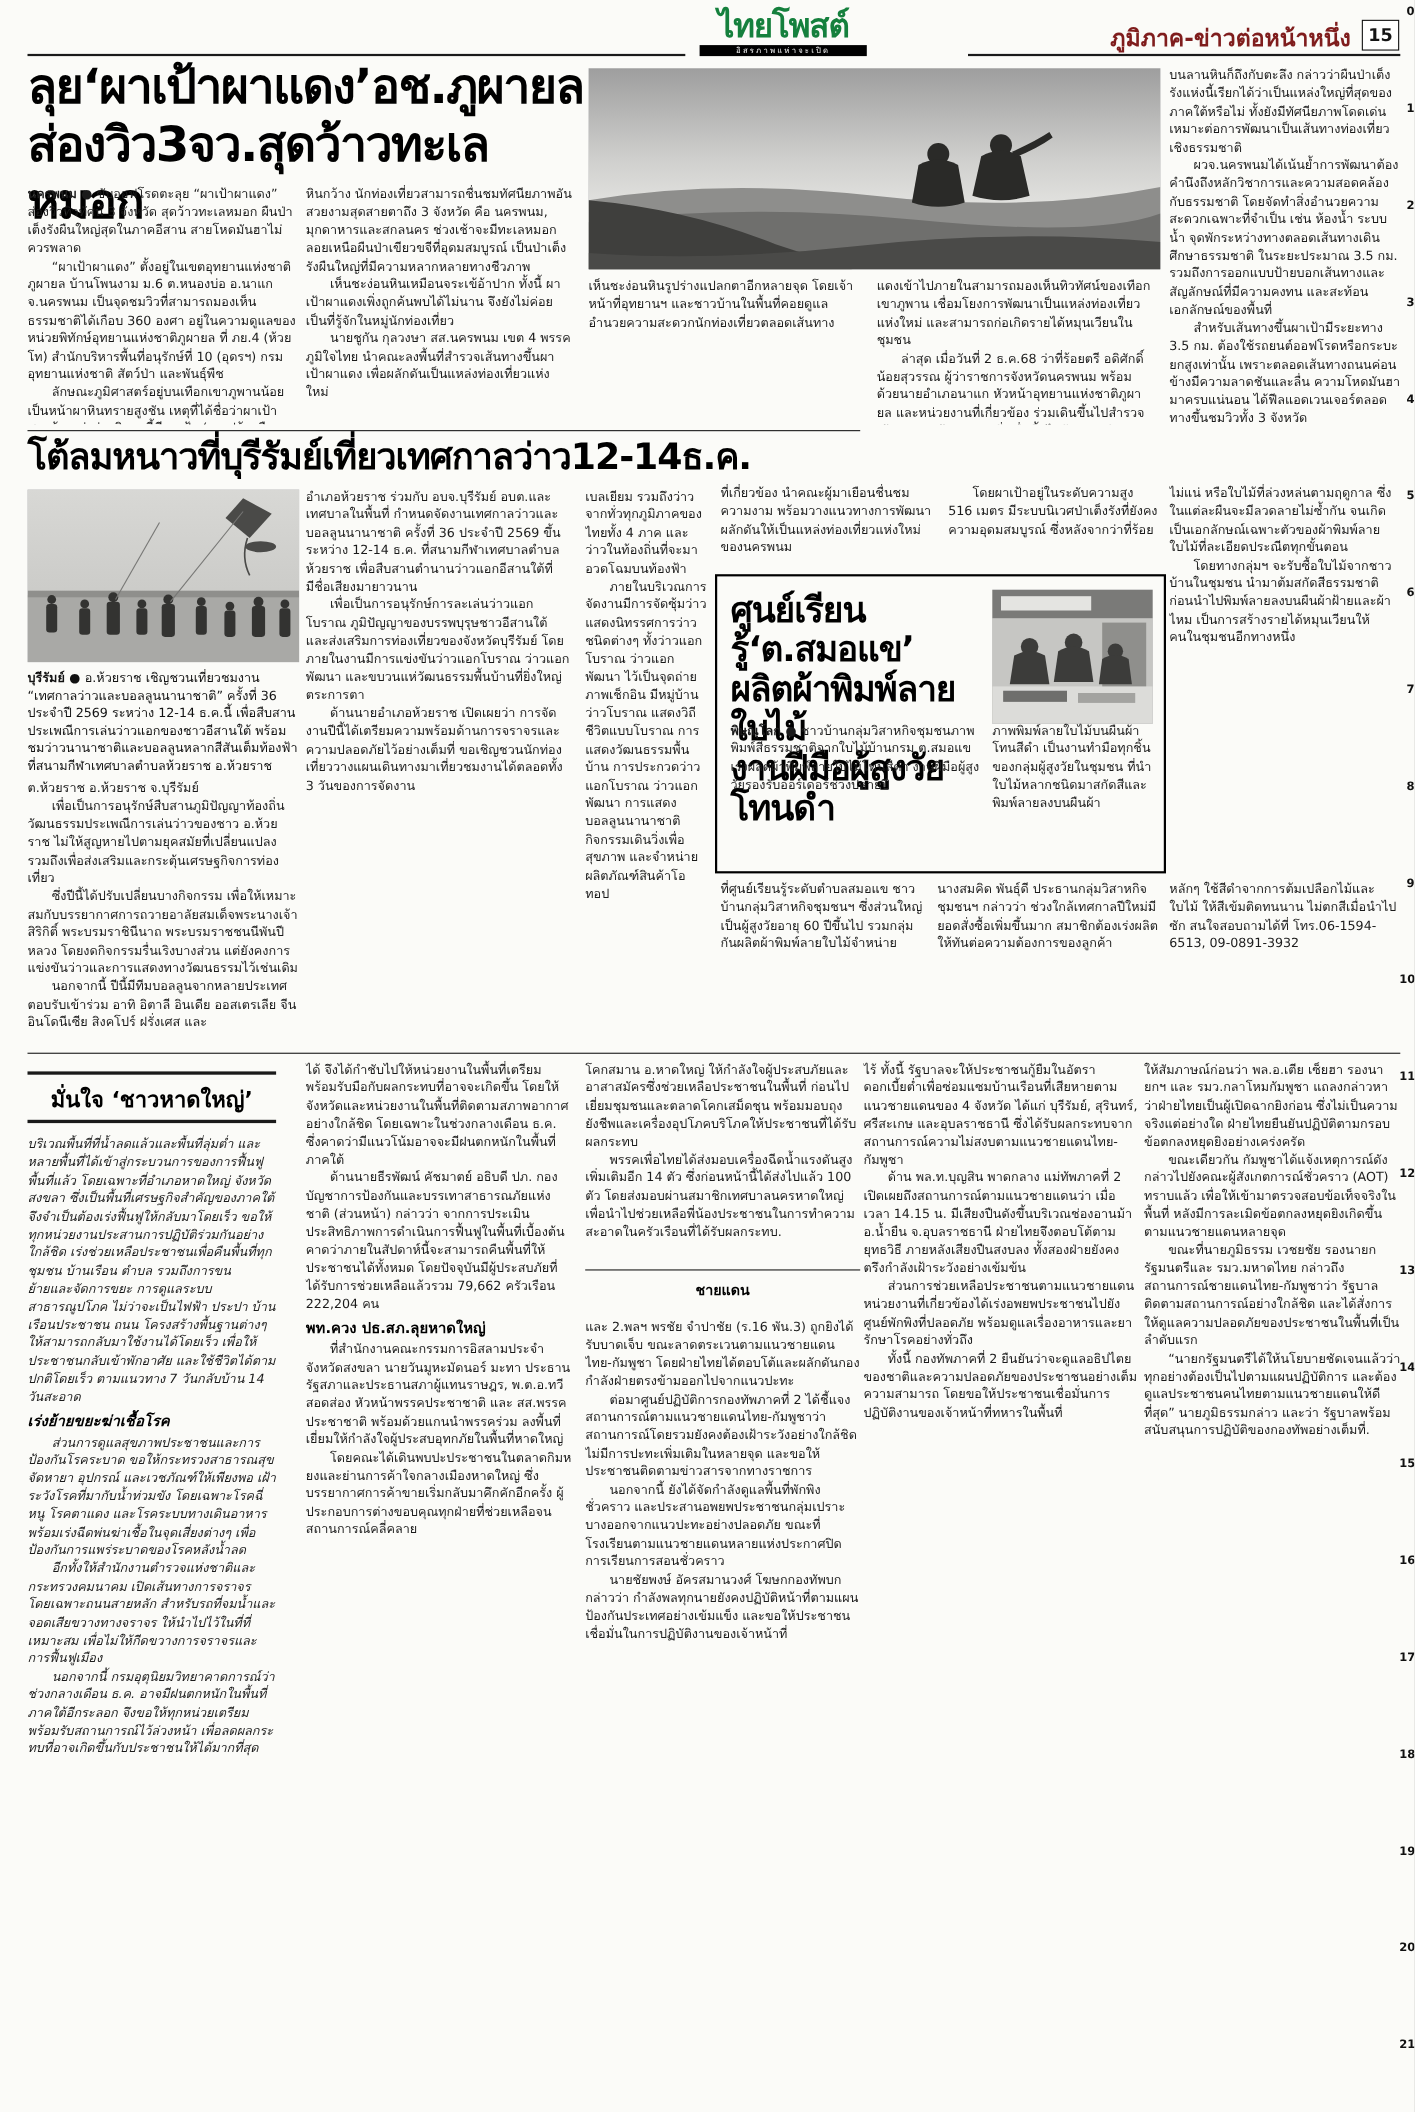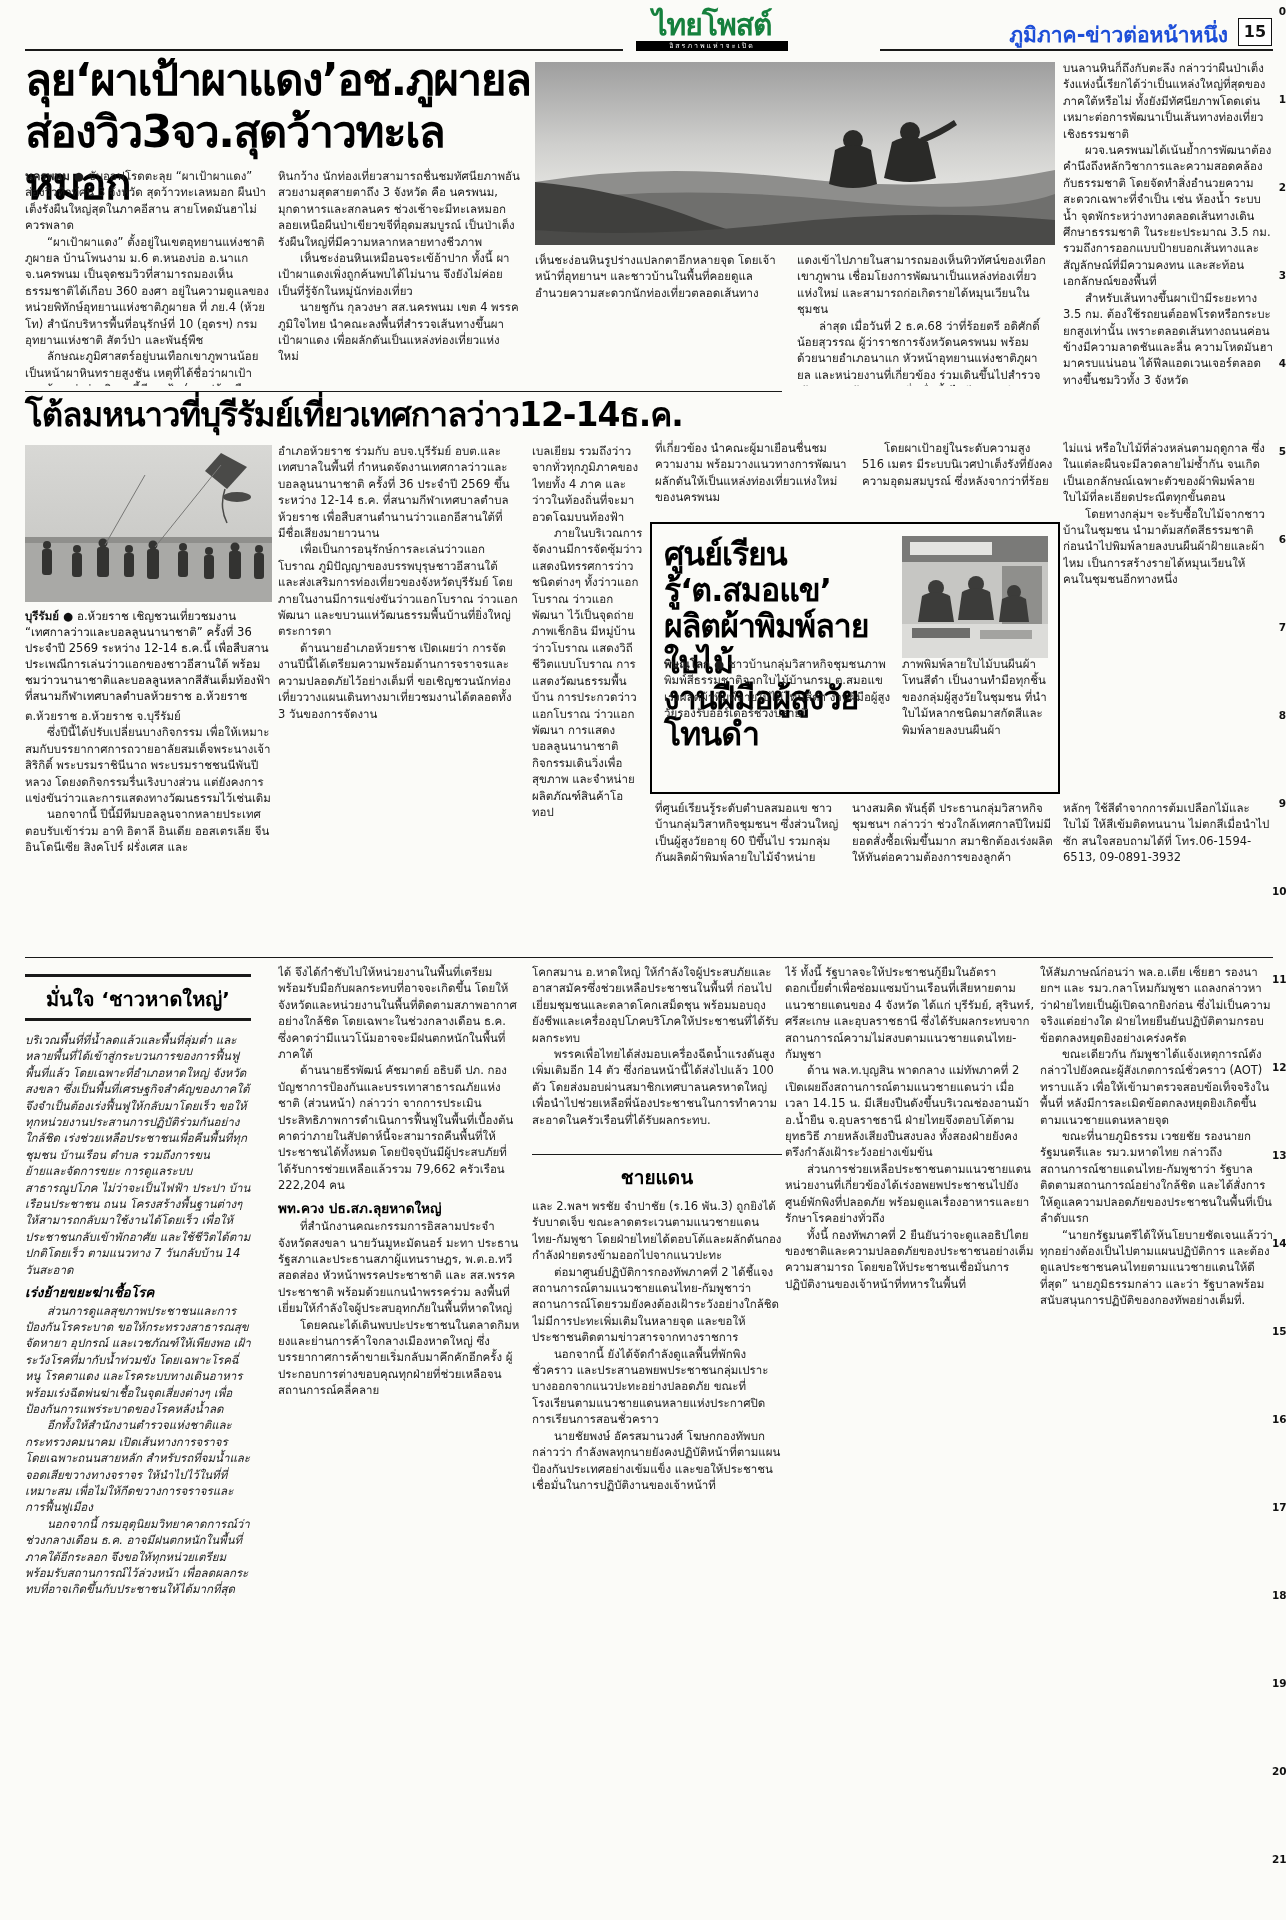--- a/index.html
+++ b/index.html
@@ -5,21 +5,21 @@
   html,body{margin:0;padding:0;background:#d9d9d6;}
   .page{position:relative;width:1286px;height:1920px;background:#fbfbf8;margin:0 auto;
         font-family:"DejaVu Sans","Liberation Sans",sans-serif;color:#141414;overflow:hidden;}
   .rule{position:absolute;background:#1a1a1a;height:1.5px;}
   .rule.thick{height:3px;}
   
   .logo{position:absolute;left:636px;top:10px;width:152px;text-align:center;}
   .logo-text{font-weight:bold;font-size:30px;line-height:30px;letter-spacing:-1px;color:#15803d;}
   .logo-bar{margin-top:1px;background:#000;color:#fff;font-size:7px;line-height:10px;letter-spacing:2px;}
   .section-title{position:absolute;left:880px;top:18px;width:348px;text-align:right;
-                 font-weight:bold;font-size:21px;color:#1d4ed8;}
+                 font-weight:bold;font-size:21px;color:#7f1d1d;}
   .pagenum{position:absolute;left:1238px;top:18px;width:32px;height:26px;border:1.5px solid #111;
            font-weight:bold;font-size:16px;text-align:center;line-height:26px;background:#fff;}
   
   .h-main{position:absolute;left:25px;top:54px;width:508px;font-weight:bold;color:#000;
           font-size:44px;line-height:52px;letter-spacing:-1.5px;}
   .h-sub{position:absolute;left:25px;top:396px;width:720px;font-weight:bold;color:#000;
          font-size:33px;line-height:38px;letter-spacing:-1px;}
   
   .col{position:absolute;font-size:11.5px;line-height:16.4px;text-align:left;overflow:hidden;color:#1b1b1b;}
   .col p{margin:0;text-indent:22px;}
@@ -155,20 +155,21 @@
       <line x1="130" y1="102" x2="196" y2="20" stroke="#777775" stroke-width="1"></line>
     </svg>
   </div>
 
   <div class="caption" style="left:25px;top:608px;width:247px;height:96px;">
     <b class="dl">บุรีรัมย์ ●</b><span>อ.ห้วยราช เชิญชวนเที่ยวชมงาน “เทศกาลว่าวและบอลลูนนานาชาติ” ครั้งที่ 36 ประจำปี 2569 ระหว่าง 12-14 ธ.ค.นี้ เพื่อสืบสานประเพณีการเล่นว่าวแอกของชาวอีสานใต้ พร้อมชมว่าวนานาชาติและบอลลูนหลากสีสันเต็มท้องฟ้า ที่สนามกีฬาเทศบาลตำบลห้วยราช อ.ห้วยราช จ.บุรีรัมย์</span>
   </div>
 
   <div class="col" style="left:25px;top:708px;width:246px;height:248px;">
     <p class="noind">ต.ห้วยราช อ.ห้วยราช จ.บุรีรัมย์</p>
+    <p>เพื่อเป็นการอนุรักษ์สืบสานภูมิปัญญาท้องถิ่น วัฒนธรรมประเพณีการเล่นว่าวของชาว อ.ห้วยราช ไม่ให้สูญหายไปตามยุคสมัยที่เปลี่ยนแปลง รวมถึงเพื่อส่งเสริมและกระตุ้นเศรษฐกิจการท่องเที่ยว</p>
     <p>ซึ่งปีนี้ได้ปรับเปลี่ยนบางกิจกรรม เพื่อให้เหมาะสมกับบรรยากาศการถวายอาลัยสมเด็จพระนางเจ้าสิริกิติ์ พระบรมราชินีนาถ พระบรมราชชนนีพันปีหลวง โดยงดกิจกรรมรื่นเริงบางส่วน แต่ยังคงการแข่งขันว่าวและการแสดงทางวัฒนธรรมไว้เช่นเดิม</p>
     <p>นอกจากนี้ ปีนี้มีทีมบอลลูนจากหลายประเทศตอบรับเข้าร่วม อาทิ อิตาลี อินเดีย ออสเตรเลีย จีน อินโดนีเซีย สิงคโปร์ ฝรั่งเศส และ</p>
   </div>
 
   <div class="col" style="left:278px;top:443px;width:242px;height:513px;">
     <p class="noind">อำเภอห้วยราช ร่วมกับ อบจ.บุรีรัมย์ อบต.และเทศบาลในพื้นที่ กำหนดจัดงานเทศกาลว่าวและบอลลูนนานาชาติ ครั้งที่ 36 ประจำปี 2569 ขึ้นระหว่าง 12-14 ธ.ค. ที่สนามกีฬาเทศบาลตำบลห้วยราช เพื่อสืบสานตำนานว่าวแอกอีสานใต้ที่มีชื่อเสียงมายาวนาน</p>
     <p>เพื่อเป็นการอนุรักษ์การละเล่นว่าวแอกโบราณ ภูมิปัญญาของบรรพบุรุษชาวอีสานใต้ และส่งเสริมการท่องเที่ยวของจังหวัดบุรีรัมย์ โดยภายในงานมีการแข่งขันว่าวแอกโบราณ ว่าวแอกพัฒนา และขบวนแห่วัฒนธรรมพื้นบ้านที่ยิ่งใหญ่ตระการตา</p>
     <p>ด้านนายอำเภอห้วยราช เปิดเผยว่า การจัดงานปีนี้ได้เตรียมความพร้อมด้านการจราจรและความปลอดภัยไว้อย่างเต็มที่ ขอเชิญชวนนักท่องเที่ยววางแผนเดินทางมาเที่ยวชมงานได้ตลอดทั้ง 3 วันของการจัดงาน</p>
   </div>
 
@@ -258,21 +259,21 @@
     <p>ที่สำนักงานคณะกรรมการอิสลามประจำจังหวัดสงขลา นายวันมูหะมัดนอร์ มะทา ประธานรัฐสภาและประธานสภาผู้แทนราษฎร, พ.ต.อ.ทวี สอดส่อง หัวหน้าพรรคประชาชาติ และ สส.พรรคประชาชาติ พร้อมด้วยแกนนำพรรคร่วม ลงพื้นที่เยี่ยมให้กำลังใจผู้ประสบอุทกภัยในพื้นที่หาดใหญ่</p>
     <p>โดยคณะได้เดินพบปะประชาชนในตลาดกิมหยงและย่านการค้าใจกลางเมืองหาดใหญ่ ซึ่งบรรยากาศการค้าขายเริ่มกลับมาคึกคักอีกครั้ง ผู้ประกอบการต่างขอบคุณทุกฝ่ายที่ช่วยเหลือจนสถานการณ์คลี่คลาย</p>
   </div>
 
   <div class="col" style="left:532px;top:964px;width:250px;height:186px;">
     <p class="noind">โคกสมาน อ.หาดใหญ่ ให้กำลังใจผู้ประสบภัยและอาสาสมัครซึ่งช่วยเหลือประชาชนในพื้นที่ ก่อนไปเยี่ยมชุมชนและตลาดโคกเสม็ดชุน พร้อมมอบถุงยังชีพและเครื่องอุปโภคบริโภคให้ประชาชนที่ได้รับผลกระทบ</p>
     <p>พรรคเพื่อไทยได้ส่งมอบเครื่องฉีดน้ำแรงดันสูงเพิ่มเติมอีก 14 ตัว ซึ่งก่อนหน้านี้ได้ส่งไปแล้ว 100 ตัว โดยส่งมอบผ่านสมาชิกเทศบาลนครหาดใหญ่ เพื่อนำไปช่วยเหลือพี่น้องประชาชนในการทำความสะอาดในครัวเรือนที่ได้รับผลกระทบ.</p>
   </div>
 
   <div class="rule" style="left:532px;top:1154px;width:250px;height:1px;"></div>
-  <div class="boxhead" style="left:532px;top:1162px;width:250px;font-size:19px;">ชายแดน</div>
+  <div class="boxhead" style="left:532px;top:1162px;width:250px;font-size:13px;">ชายแดน</div>
 
   <div class="col" style="left:532px;top:1198px;width:250px;height:716px;">
     <p class="noind">และ 2.พลฯ พรชัย จำปาชัย (ร.16 พัน.3) ถูกยิงได้รับบาดเจ็บ ขณะลาดตระเวนตามแนวชายแดนไทย-กัมพูชา โดยฝ่ายไทยได้ตอบโต้และผลักดันกองกำลังฝ่ายตรงข้ามออกไปจากแนวปะทะ</p>
     <p>ต่อมาศูนย์ปฏิบัติการกองทัพภาคที่ 2 ได้ชี้แจงสถานการณ์ตามแนวชายแดนไทย-กัมพูชาว่า สถานการณ์โดยรวมยังคงต้องเฝ้าระวังอย่างใกล้ชิด ไม่มีการปะทะเพิ่มเติมในหลายจุด และขอให้ประชาชนติดตามข่าวสารจากทางราชการ</p>
     <p>นอกจากนี้ ยังได้จัดกำลังดูแลพื้นที่พักพิงชั่วคราว และประสานอพยพประชาชนกลุ่มเปราะบางออกจากแนวปะทะอย่างปลอดภัย ขณะที่โรงเรียนตามแนวชายแดนหลายแห่งประกาศปิดการเรียนการสอนชั่วคราว</p>
     <p>นายชัยพงษ์ อัครสมานวงศ์ โฆษกกองทัพบก กล่าวว่า กำลังพลทุกนายยังคงปฏิบัติหน้าที่ตามแผนป้องกันประเทศอย่างเข้มแข็ง และขอให้ประชาชนเชื่อมั่นในการปฏิบัติงานของเจ้าหน้าที่</p>
   </div>
 
   <div class="col" style="left:785px;top:964px;width:250px;height:950px;">
     <p class="noind">ไร้ ทั้งนี้ รัฐบาลจะให้ประชาชนกู้ยืมในอัตราดอกเบี้ยต่ำเพื่อซ่อมแซมบ้านเรือนที่เสียหายตามแนวชายแดนของ 4 จังหวัด ได้แก่ บุรีรัมย์, สุรินทร์, ศรีสะเกษ และอุบลราชธานี ซึ่งได้รับผลกระทบจากสถานการณ์ความไม่สงบตามแนวชายแดนไทย-กัมพูชา</p>

